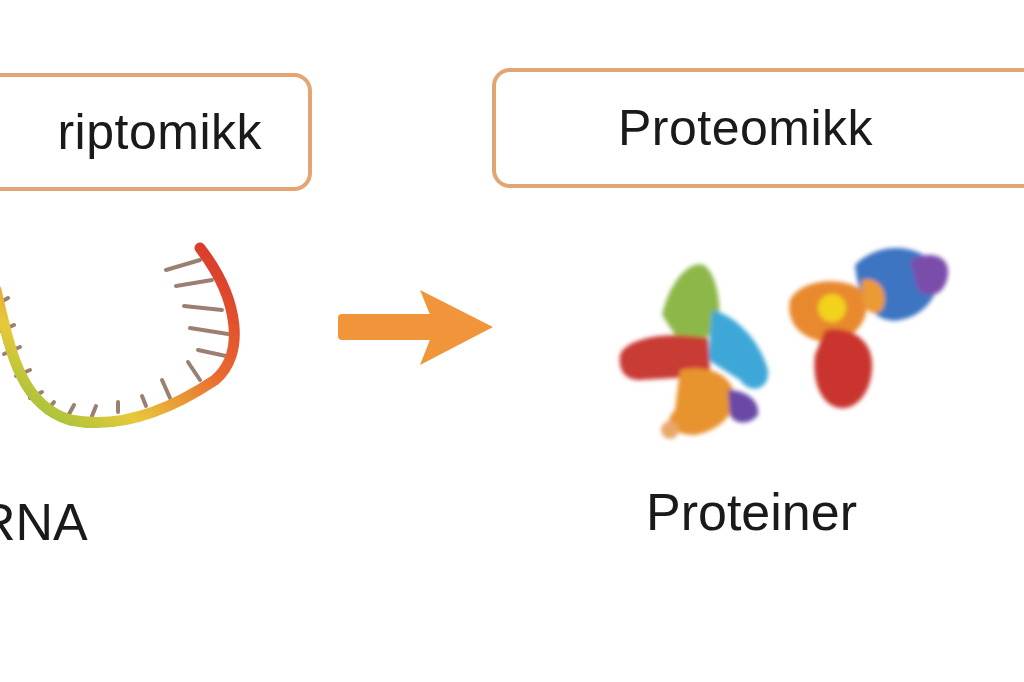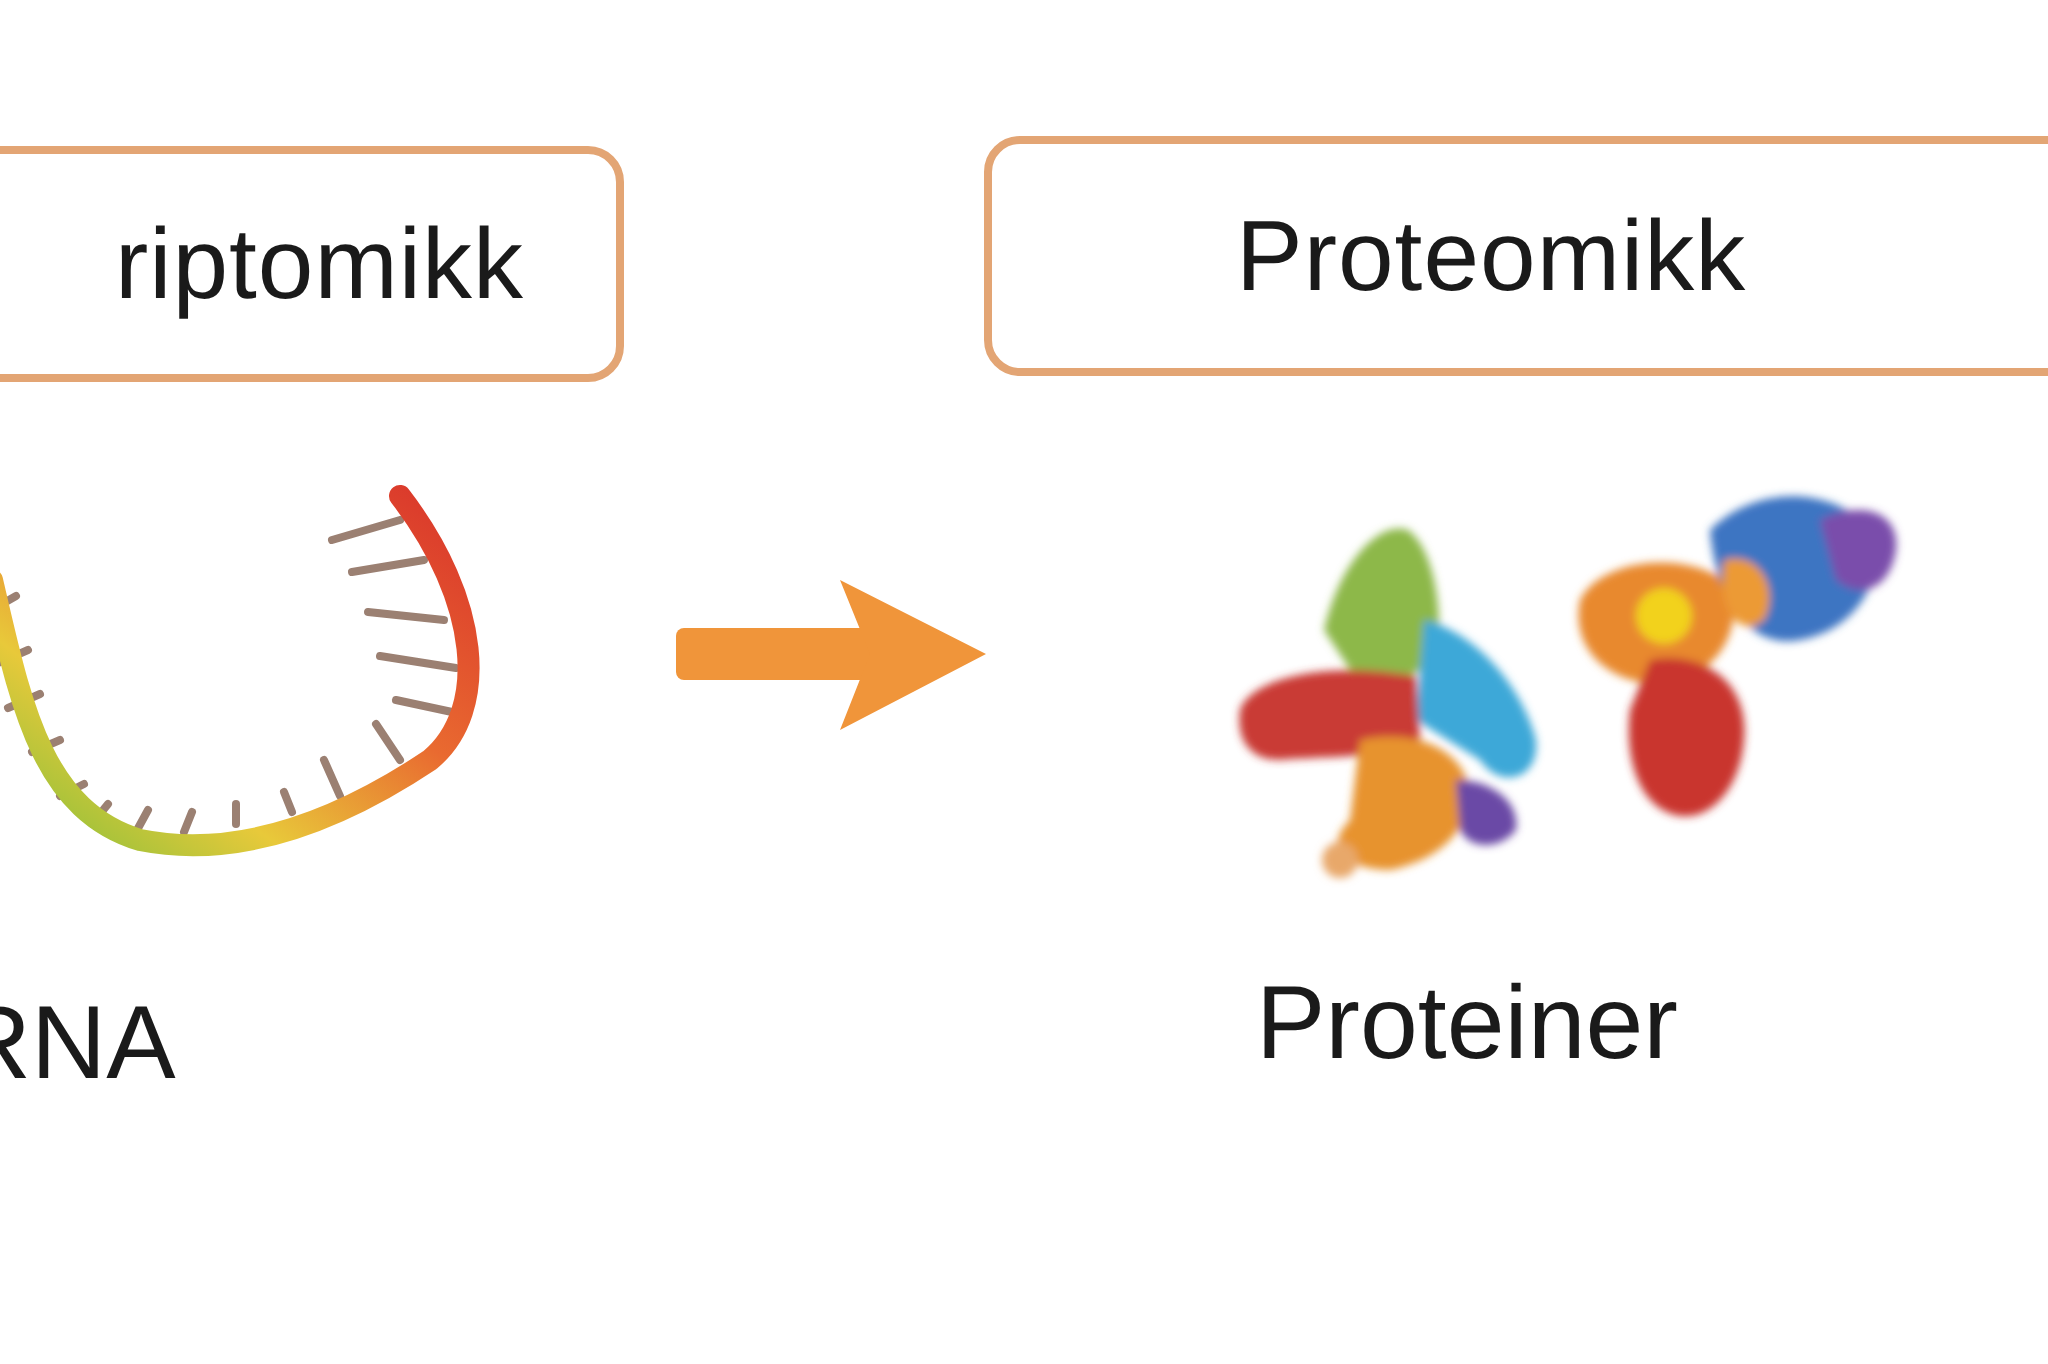--- a/index.html
+++ b/index.html
@@ -13,21 +13,21 @@
     position: absolute; box-sizing: border-box;
     border: 4px solid #e3a574; border-radius: 18px;
     background: #fff;
     display: flex; align-items: center; justify-content: center;
     font-size: 50px; letter-spacing: 0.5px;
   }
   #box-left { left: -60px; top: 73px; width: 372px; height: 118px; justify-content: flex-end; padding-right: 46px; }
   #box-right { left: 492px; top: 68px; width: 560px; height: 120px; justify-content: flex-start; padding-left: 122px; }
   .label { position: absolute; font-size: 52px; }
   #label-left { left: -22px; top: 492px; }
-  #label-right { left: 628px; top: 482px; }
+  #label-right { left: 646px; top: 482px; }
   svg { position: absolute; }
 </style>
 </head>
 <body>
 
 <div id="box-left" class="box">
   <span>riptomikk</span>
 </div>
 
 <div id="box-right" class="box">

